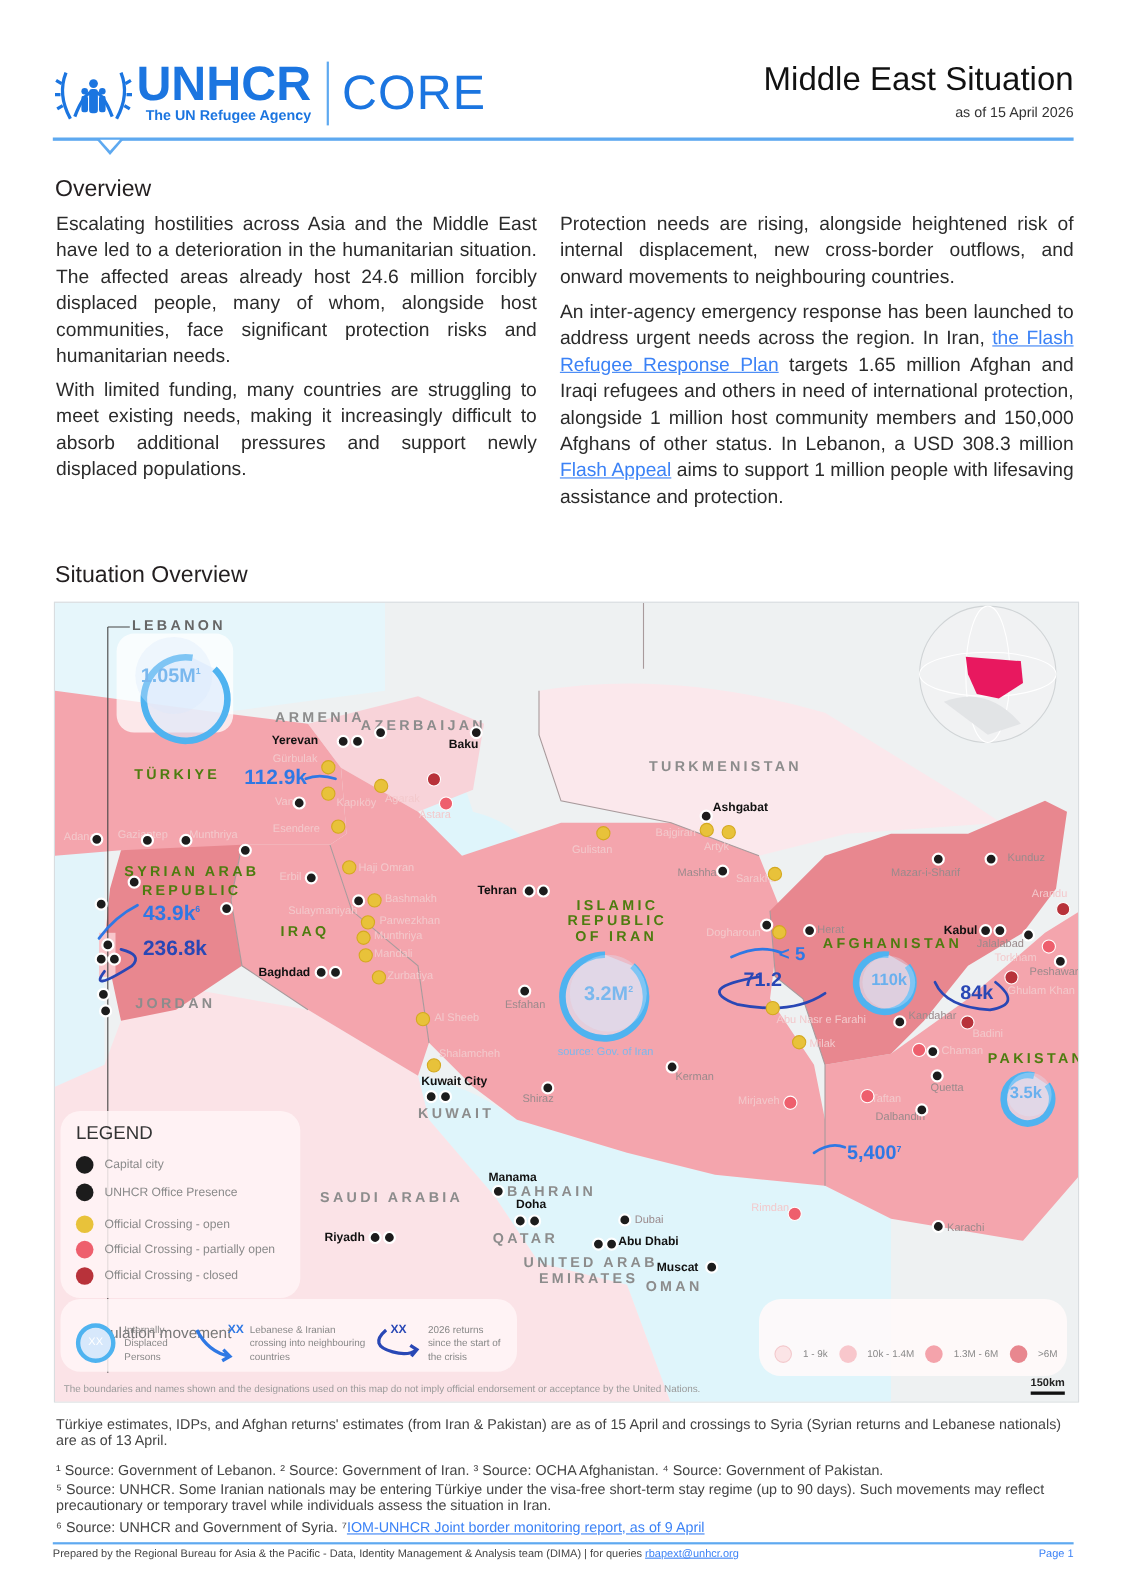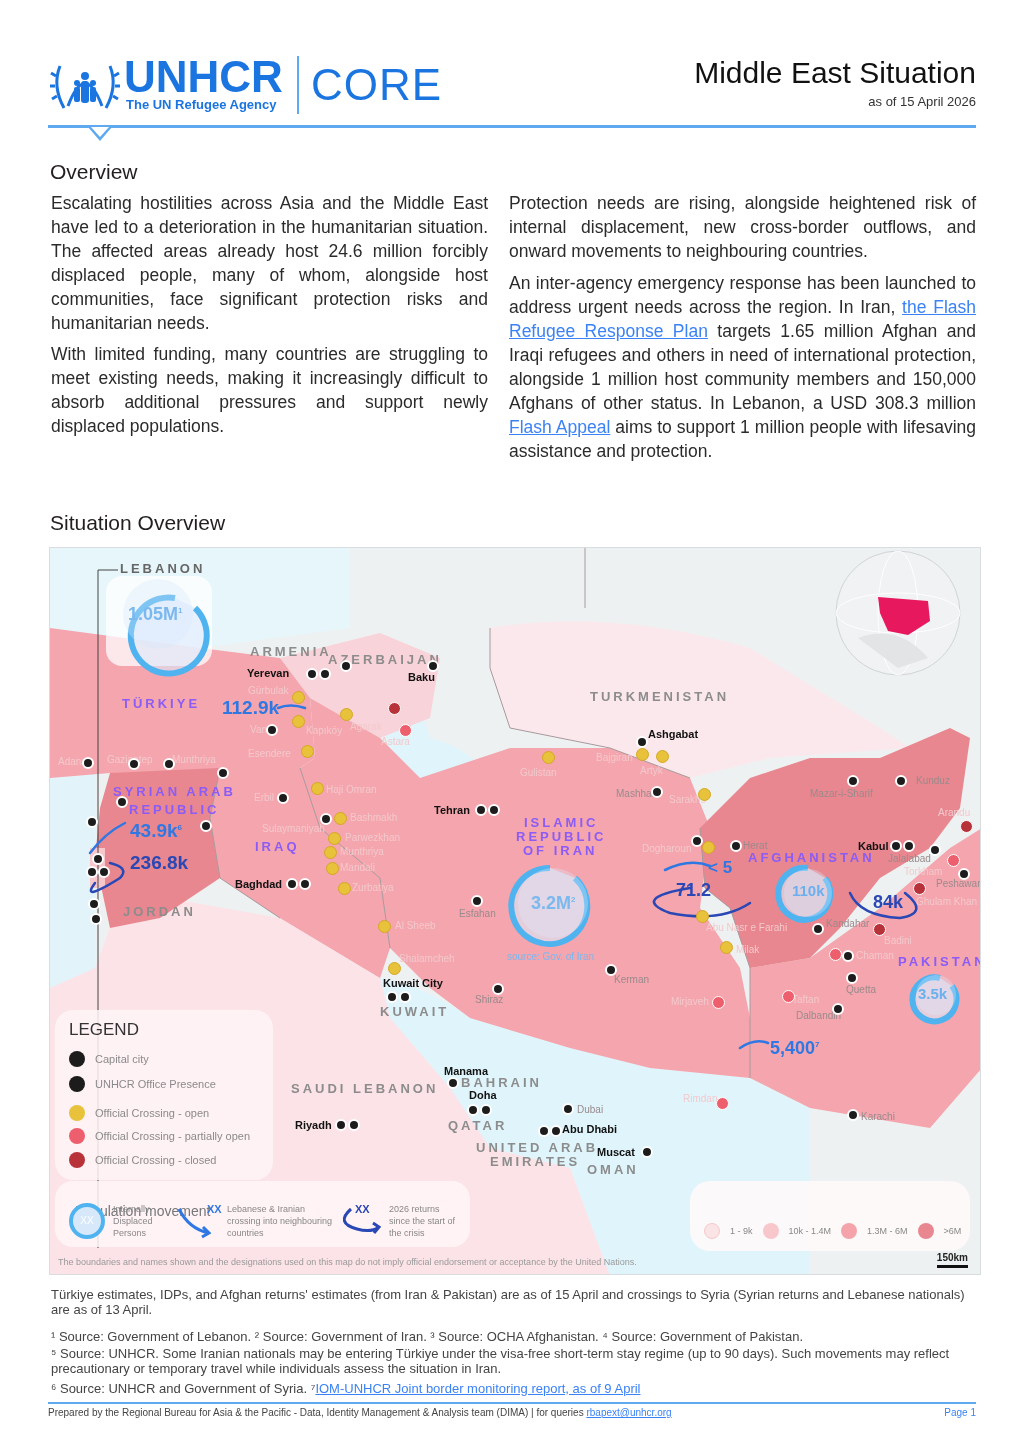--- a/index.html
+++ b/index.html
@@ -2,42 +2,42 @@
 <html><head>
 <meta charset="utf-8">
 <style>
   * { box-sizing: border-box; margin: 0; padding: 0; }
   body { width: 1024px; height: 1449px; background: #ffffff; font-family: "Liberation Sans", "DejaVu Sans", sans-serif; color: #231f20; position: relative; overflow: hidden; }
   .abs { position: absolute; }
 
   
   .logo { position: absolute; left: 50px; top: 55px; height: 60px; display: flex; align-items: center; }
   .logo-emblem { width: 70px; height: 58px; }
-  .logo-text { margin-left: 4px; display: flex; flex-direction: column; }
+  .logo-text { margin-left: 4px; display: flex; flex-direction: column; align-items: flex-end; }
   .logo-unhcr { font-size: 44px; font-weight: bold; color: #0072bc; letter-spacing: 0px; line-height: 40px; color:#1b75e0;}
   .logo-sub { font-size: 13px; font-weight: bold; color: #1b75e0; line-height: 16px; margin-left: 2px; }
   .logo-divider { width: 2px; height: 58px; background: #5ea9f0; margin: 0 12px 0 14px; }
   .logo-core { font-size: 44px; color: #1b75e0; font-weight: normal; letter-spacing: 1px; }
 
   .title { position: absolute; right: 48px; top: 56px; font-size: 30px; color: #111; text-align: right; }
   .subtitle { position: absolute; right: 48px; top: 94px; font-size: 13px; color: #333; text-align: right; }
   .header-line { position: absolute; left: 48px; top: 125px; width: 928px; height: 3px; background: #5ea9f0; }
   .header-notch { position: absolute; left: 88px; top: 127px; width: 0; height: 0; border-left: 12px solid transparent; border-right: 12px solid transparent; border-top: 14px solid #5ea9f0; }
   .header-notch-inner { position: absolute; left: 91px; top: 127px; width: 0; height: 0; border-left: 9px solid transparent; border-right: 9px solid transparent; border-top: 10px solid #fff; }
 
   h2 { font-size: 21px; font-weight: normal; color: #231f20; }
   .para { font-size: 17.5px; line-height: 24px; text-align: justify; color: #2b2b2b; }
   .para a, .link { color: #3b82f6; text-decoration: underline; }
 
   
   .map { position: absolute; left: 49px; top: 547px; width: 932px; height: 728px; background: #eef2f3; overflow: hidden; border: 1px solid #d9dde0; }
   .map svg { position: absolute; left: 0; top: 0; }
   .lbl { position: absolute; white-space: nowrap; }
   .country { font-size: 13px; font-weight: bold; letter-spacing: 3px; color: #8c8c8c; }
-  .country.white { color: #8b5cf6; text-align: center; }
+  .country.white { color: #4d7c0f; text-align: center; }
   .city { font-size: 10px; color: #f3c9cc; }
   .city.dark { color: #111; font-weight: bold; font-size: 11px; }
   .city.grey { color: #9a8a8c; }
   .stat { font-weight: bold; color: #2f78e4; }
   .stat.navy { color: #2947b5; }
   .ic { position: absolute; width: 12px; height: 12px; border-radius: 50%; background: #1c1c1c; border: 2px solid #fff; }
   .cross-open { position: absolute; width: 13px; height: 13px; border-radius: 50%; background: #e8c23a; border: 1px solid #d4a920; }
   .cross-partial { position: absolute; width: 13px; height: 13px; border-radius: 50%; background: #ee5f6d; border: 1px solid #fff; }
   .cross-closed { position: absolute; width: 13px; height: 13px; border-radius: 50%; background: #b8323a; border: 1px solid #fff; }
 
@@ -201,21 +201,21 @@
   <div class="lbl country white" style="left:63px;top:236px;">SYRIAN ARAB</div>
   <div class="lbl country white" style="left:79px;top:254px;">REPUBLIC</div>
   <div class="lbl country white" style="left:205px;top:291px;">IRAQ</div>
   <div class="lbl country" style="left:73px;top:356px;">JORDAN</div>
   <div class="lbl country white" style="left:474px;top:267px;">ISLAMIC</div>
   <div class="lbl country white" style="left:466px;top:281px;">REPUBLIC</div>
   <div class="lbl country white" style="left:473px;top:295px;">OF IRAN</div>
   <div class="lbl country white" style="left:698px;top:302px;">AFGHANISTAN</div>
   <div class="lbl country white" style="left:848px;top:406px;">PAKISTAN</div>
   <div class="lbl country" style="left:330px;top:456px;">KUWAIT</div>
-  <div class="lbl country" style="left:241px;top:533px;">SAUDI LEBANON</div>
+  <div class="lbl country" style="left:241px;top:533px;">SAUDI ARABIA</div>
   <div class="lbl country" style="left:411px;top:527px;">BAHRAIN</div>
   <div class="lbl country" style="left:398px;top:570px;">QATAR</div>
   <div class="lbl country" style="left:426px;top:592px;">UNITED ARAB</div>
   <div class="lbl country" style="left:440px;top:606px;">EMIRATES</div>
   <div class="lbl country" style="left:537px;top:614px;">OMAN</div>
 
   <div class="lbl city dark" style="left:197px;top:119px;">Yerevan</div>
   <div class="ic" style="left:256px;top:120px;"></div>
   <div class="ic" style="left:269px;top:120px;"></div>
   <div class="lbl city dark" style="left:358px;top:123px;">Baku</div>

